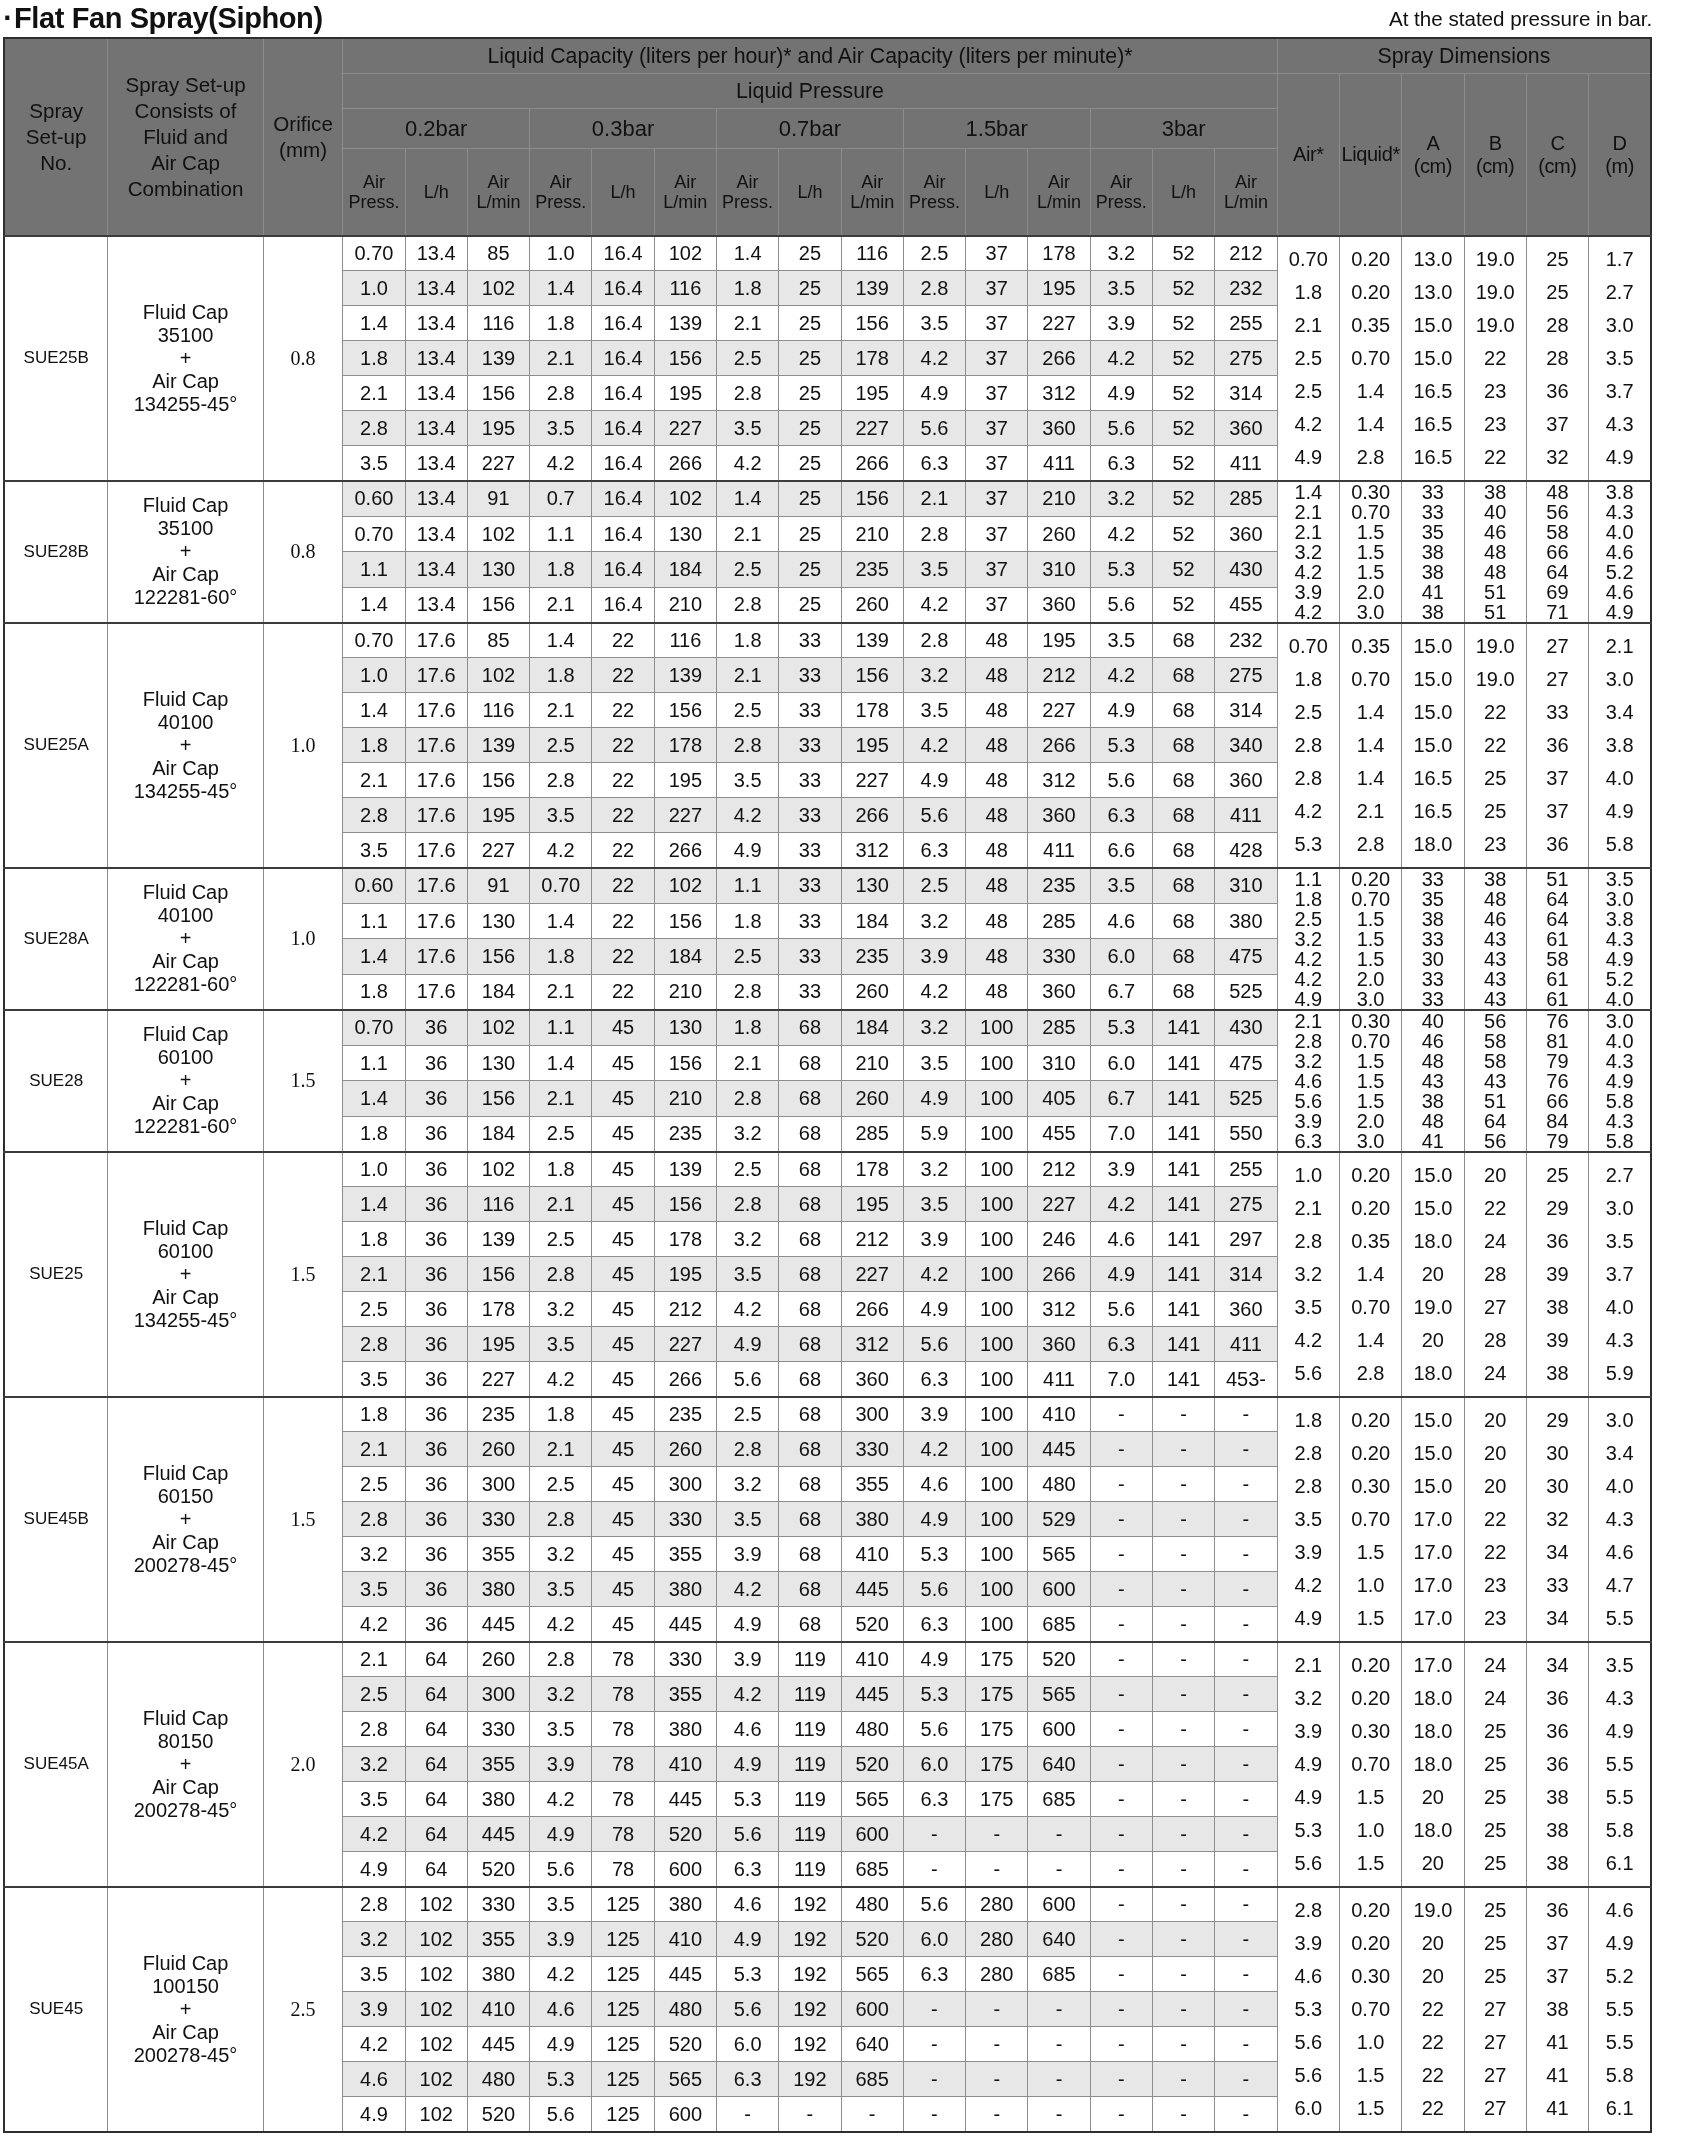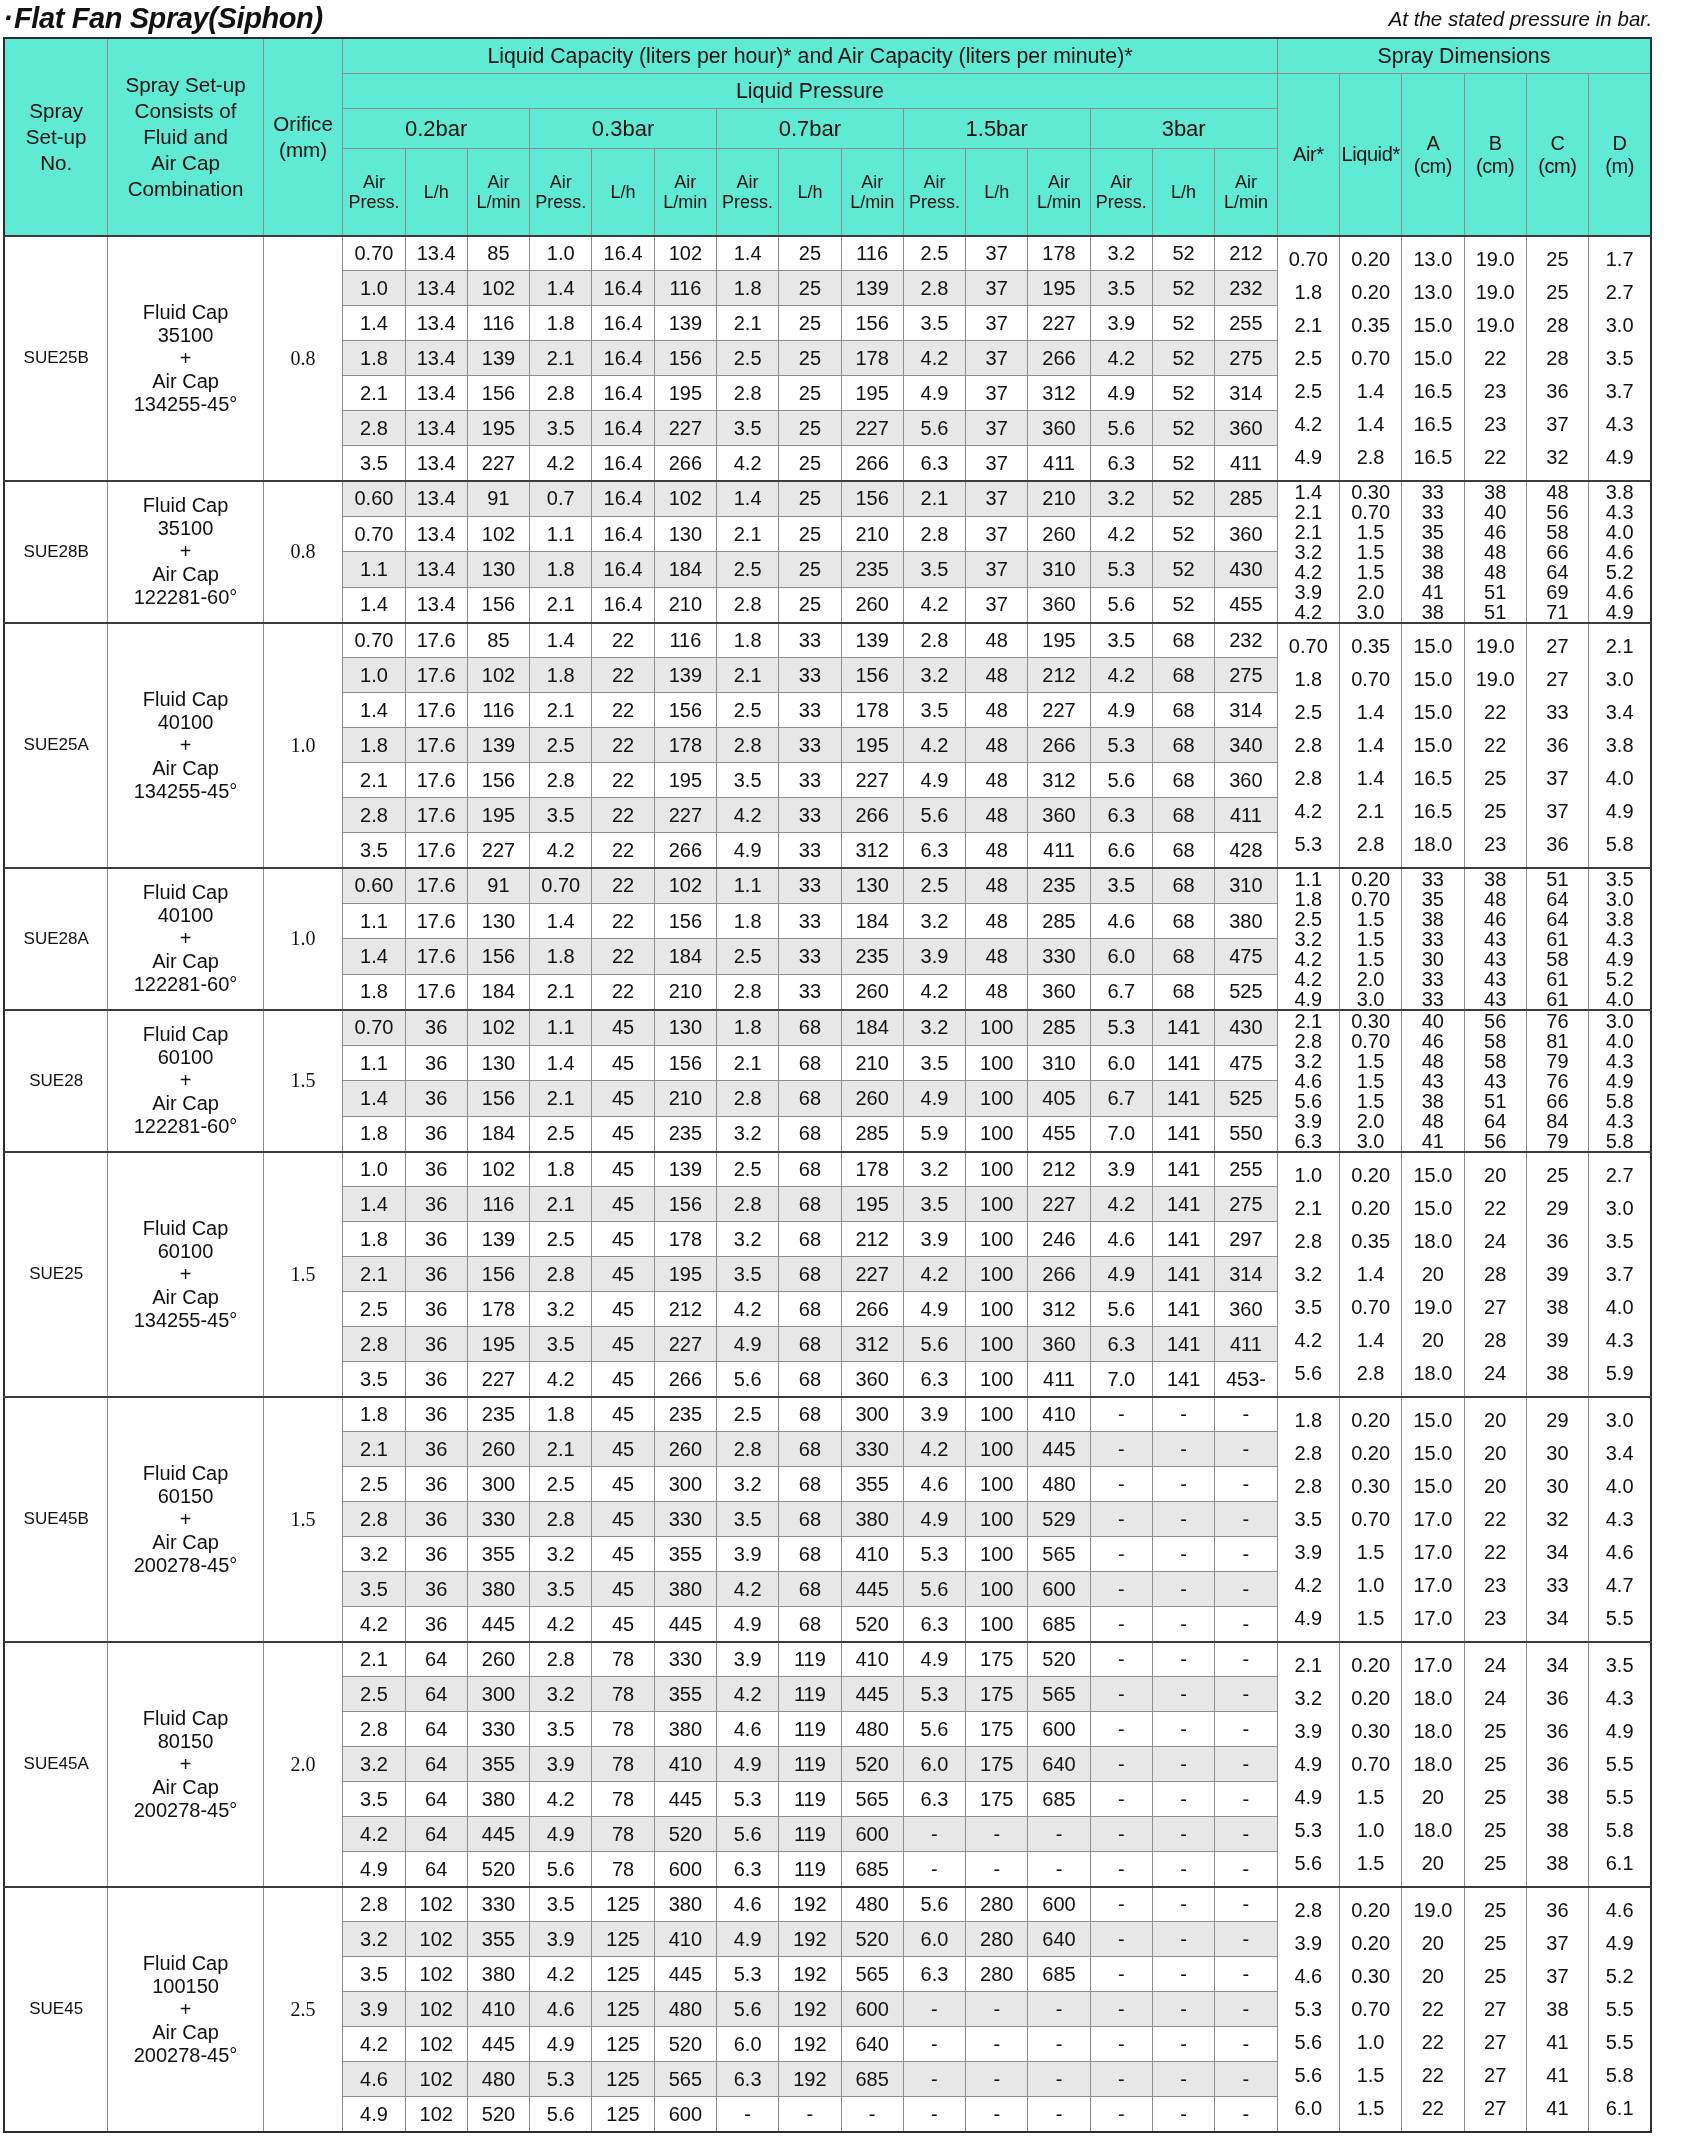--- a/index.html
+++ b/index.html
@@ -1,26 +1,26 @@
 <!DOCTYPE html>
 <html style="font-size:12.7px"><head>
 <meta charset="utf-8">
 <style>
   html,body { margin:0; padding:0; background:#ffffff; }
   body { width:1702px; height:2151px; font-family:"Liberation Sans",sans-serif; color:#111; }
   .page { padding:1.6px 0 0 3.2px; }
-  .titlebar { width:1649px; display:flex; justify-content:space-between; align-items:flex-end; margin-bottom:2.4px;font-style:italic; }
+  .titlebar { width:1649px; display:flex; justify-content:space-between; align-items:flex-end; margin-bottom:2.4px; }
   .title { font-size:29px; font-weight:bold; letter-spacing:-0.4px; white-space:nowrap; }
   .bullet { font-size:29px; font-weight:bold; margin-right:1.6px; }
   .note { font-size:20.6px; padding-bottom:3.2px; }
 
   table.spec { border-collapse:collapse; table-layout:fixed; width:1649px; border:2.4px solid #2e2e2e; }
   th,td { border:0.8px solid #8d8d8d; text-align:center; vertical-align:middle; padding:0; font-weight:normal; overflow:hidden; }
 
-  thead th { background:#5eead4; white-space:pre-line; }
+  thead th { background:#737373; white-space:pre-line; }
   tr.hr1 { height:36px; } tr.hr2 { height:35px;padding-left:20px; } tr.hr3 { height:40px; } tr.hr4 { height:87px; }
   .h-big { font-size:21.3px; }
   .h-left { font-size:20.6px; line-height:26px; }
   .h-bar { font-size:22px; }
   .h-sub { font-size:18px; line-height:20.6px; }
   .h-dim { font-size:20px; line-height:23px; letter-spacing:-0.4px; }
 
   tbody tr { height:35px; }
   tbody td { font-size:20px; }
   td.cap.shade { background:#e7e7e7; }

